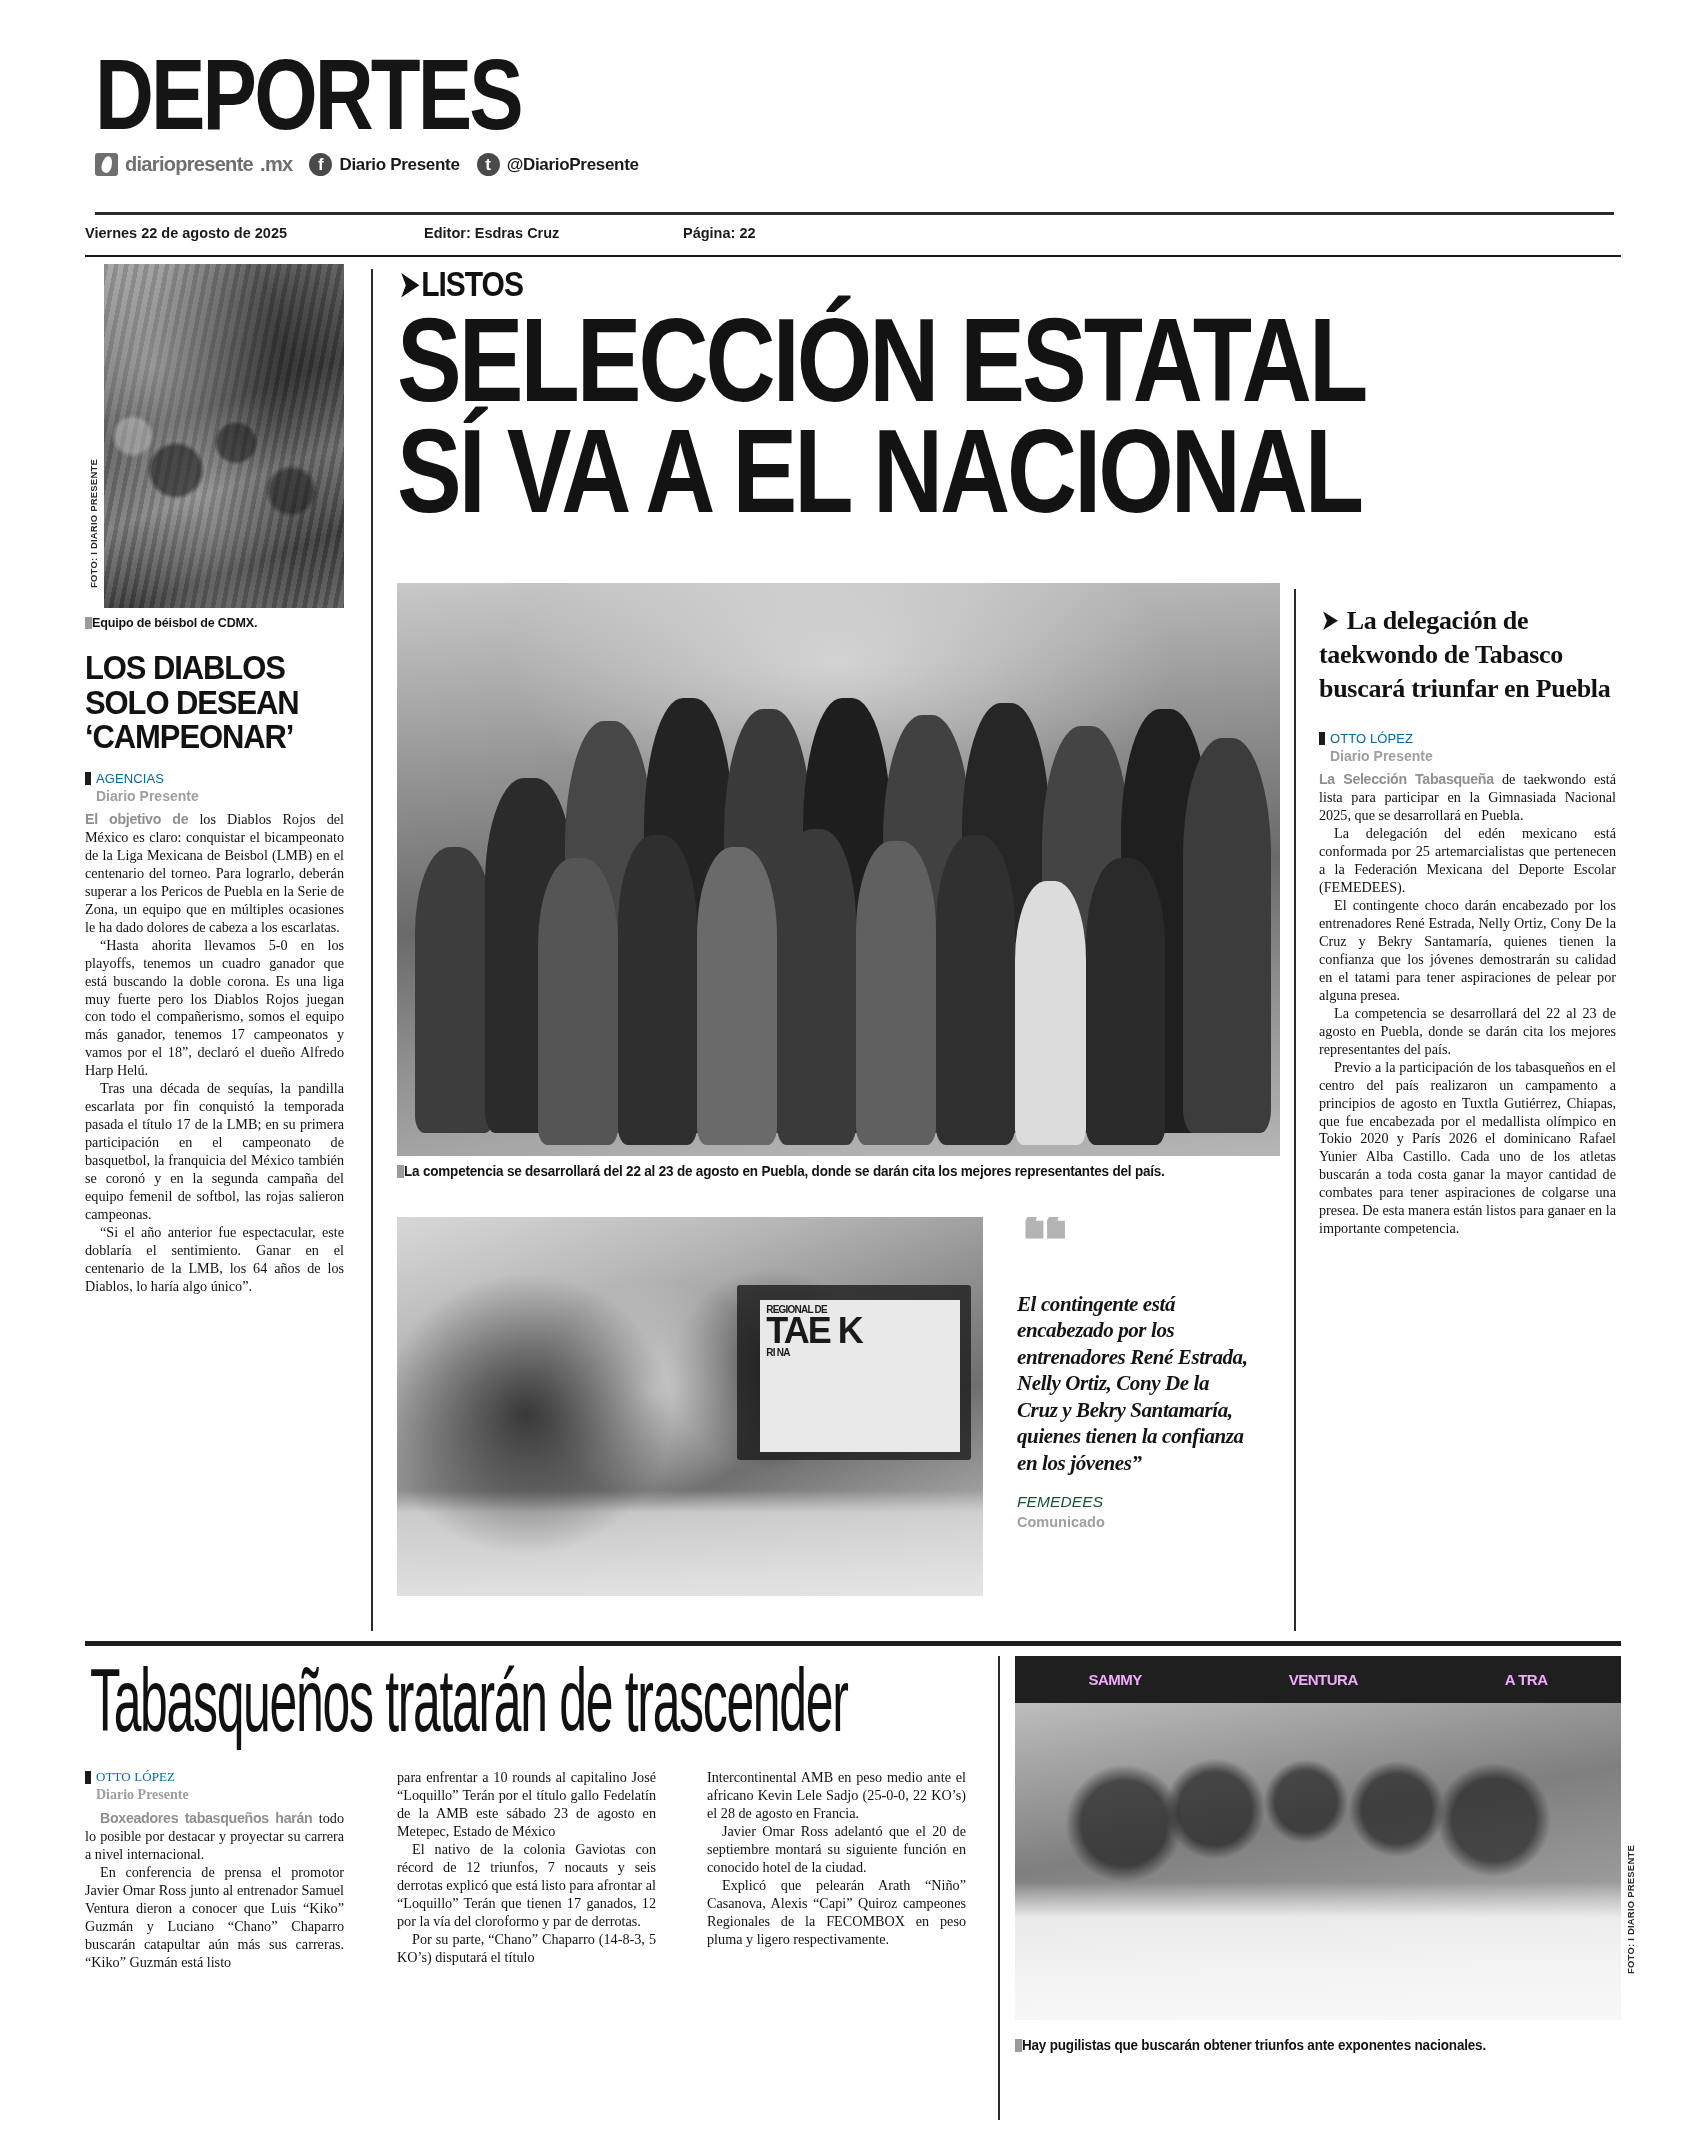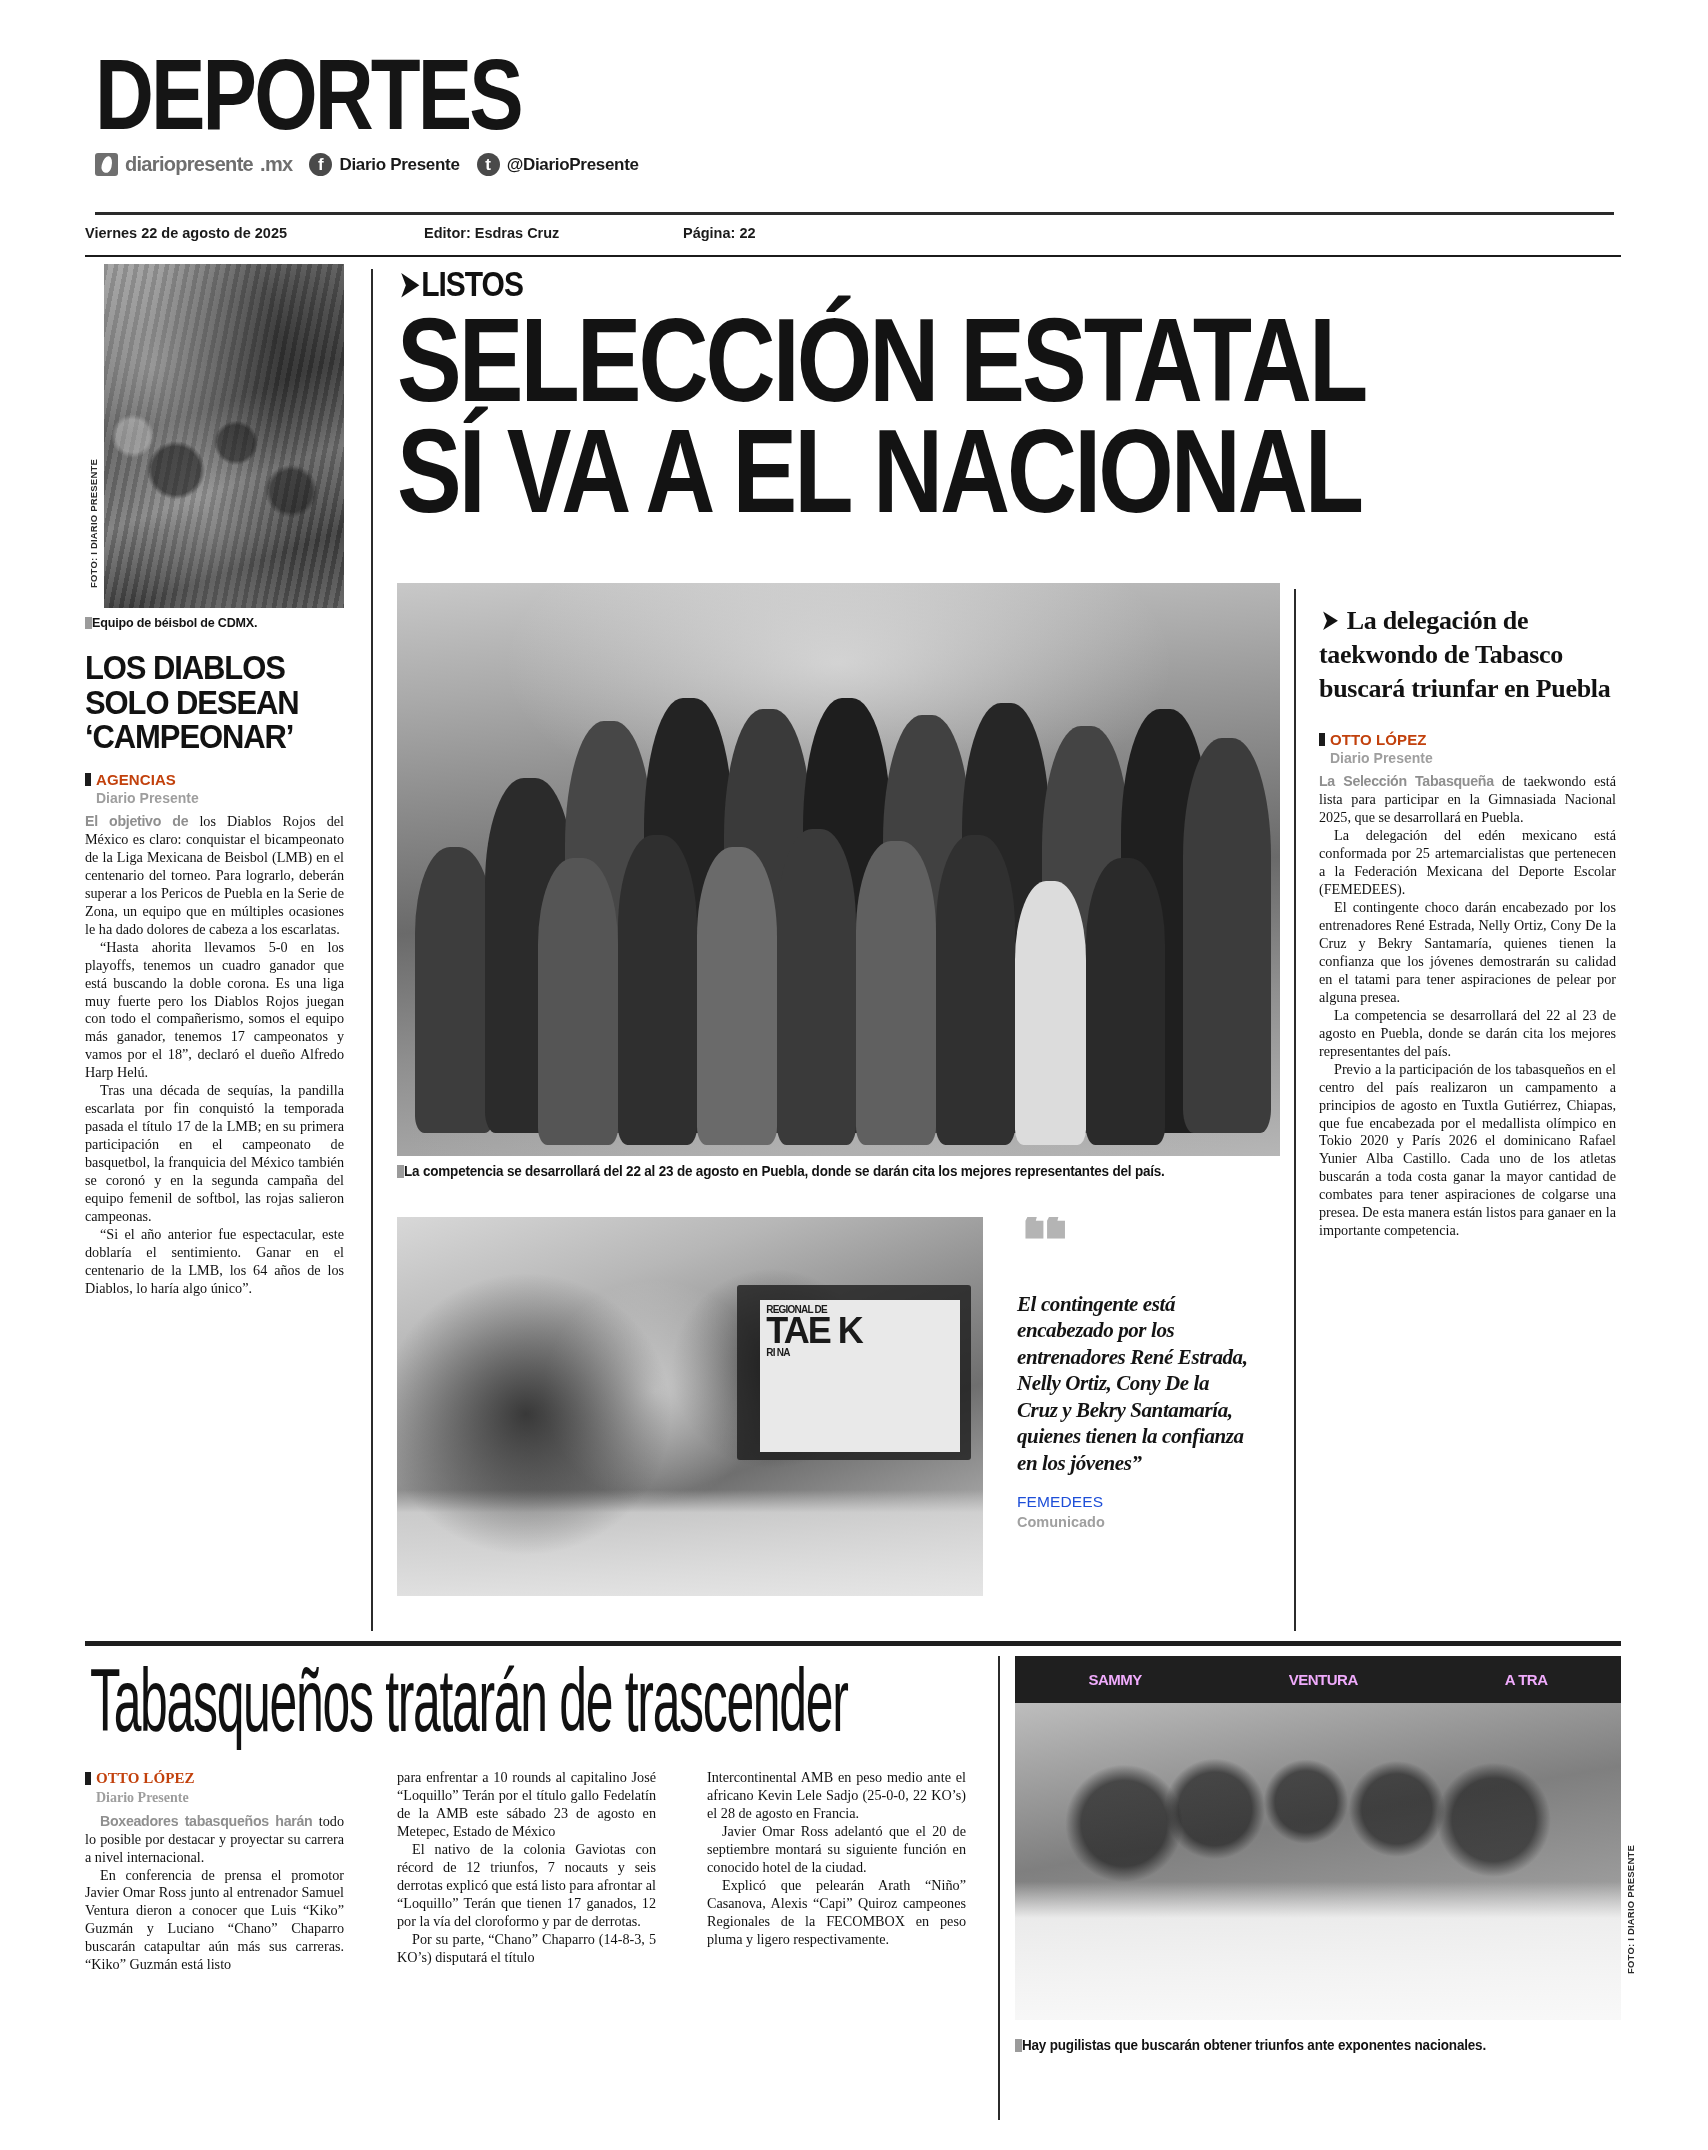--- a/index.html
+++ b/index.html
@@ -62,21 +62,21 @@
   .cap-bullet { width:6.5px; height:12.5px; background:#9b9b9b; flex:none; margin-top:2px;}
   .cap-txt { font-size:13.5px; font-weight:bold; color:#131313; line-height:1.16; letter-spacing:-0.2px;
              font-family:"Liberation Sans", sans-serif; transform:scaleX(0.93); transform-origin:left top;}
 
   .sub-headline {
     font-weight:bold; font-size:31px; line-height:1.02; letter-spacing:-1.1px; color:#121212;
     margin-top:20px; transform:scaleY(1.1); transform-origin:left top;
   }
   .byline-row{display:flex;gap:5.5px;align-items:center;margin-top:26px;}
   .byline-bullet{width:5.5px;height:13px;background:#1b1b1b;flex:none;}
-  .byline-name{font-size:15px;font-weight:700;letter-spacing:0.1px;color:#c2410c;}
+  .byline-name{font-size:13px;font-weight:400;letter-spacing:0.1px;color:#0369a1;}
   .byline-org{font-size:14px;font-weight:bold;color:#9e9e9e;margin-left:11px;margin-top:2px;}
   .body-serif{ font-family:"Liberation Serif", serif; font-size:14.2px; line-height:1.265;
      text-align:justify; color:#111; margin-top:7px; hyphens:auto;}
   .body-serif p{ text-indent:15px; }
   .body-serif p:first-child{ text-indent:0; }
   .lede{ font-family:"Liberation Sans", sans-serif; font-weight:bold; color:#8f8f8f; letter-spacing:-0.3px;}
 
   
   .kicker { position:absolute; left:397px; top:264px; font-size:30px; font-weight:bold; letter-spacing:-1px;
             color:#111; transform:scaleY(1.15); transform-origin:left top;}
@@ -113,21 +113,21 @@
     font-weight:bold;font-size:18px;line-height:1.0;padding:5px 6px; letter-spacing:-0.8px; overflow:hidden;}
   .p2-sign small{display:block;font-size:10px;}
   .p2-sign b{display:block;font-size:36px;line-height:.9;letter-spacing:-2px;}
 
   
   .pullq { position:absolute; left:1017px; top:1217px; width:234px; }
   .qmark { font-family:"Liberation Serif", serif; font-size:100px; line-height:0.55; color:#b4b4b4;
            letter-spacing:-6px; height:65px; overflow:hidden; display:block;}
   .qtext { font-family:"Liberation Serif", serif; font-style:italic; font-weight:bold;
      font-size:21px; line-height:1.26; color:#141414; letter-spacing:-0.4px; margin-top:9px;}
-  .qsrc { font-size:15.5px; font-weight:500; color:#1d4ed8; margin-top:17px; letter-spacing:0.1px;}
+  .qsrc { font-size:15.5px; font-weight:500; color:#14532d; margin-top:17px; letter-spacing:0.1px;font-style:italic;}
   .qsrc2 { font-size:14.5px; font-weight:bold; color:#a0a0a0; margin-top:2.5px;}
 
   
   .rightcol { position:absolute; left:1319px; top:604px; width:297px; }
   .rdeck { font-family:"Liberation Serif", serif; font-weight:bold; font-size:26px; line-height:1.3;
            letter-spacing:-0.3px; color:#121212;}
   .rdeck .arr{ font-family:"Liberation Sans", sans-serif; display:inline-block; transform:scaleX(.75); }
 
   
   .vsep { position:absolute; background:#2b2b2b; width:1.5px; }

